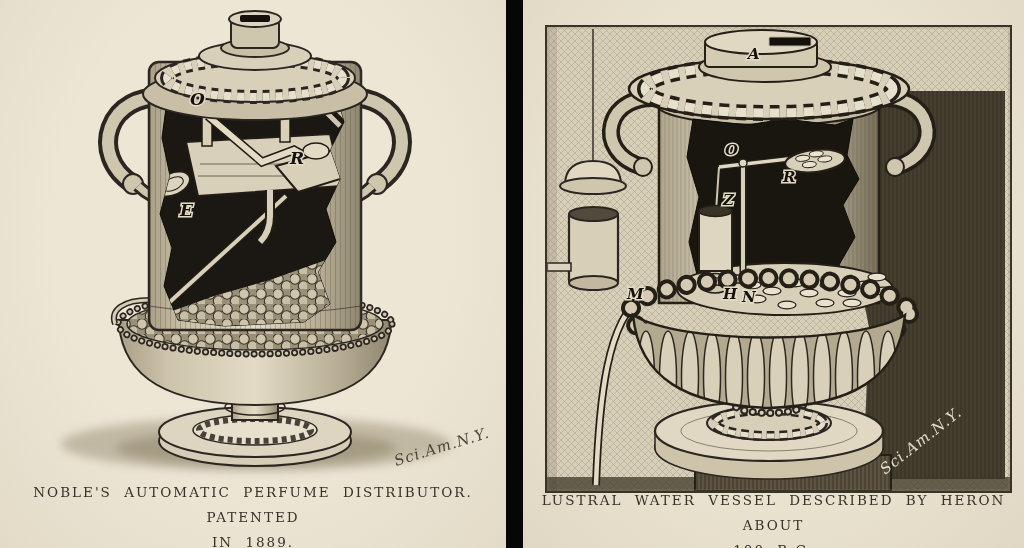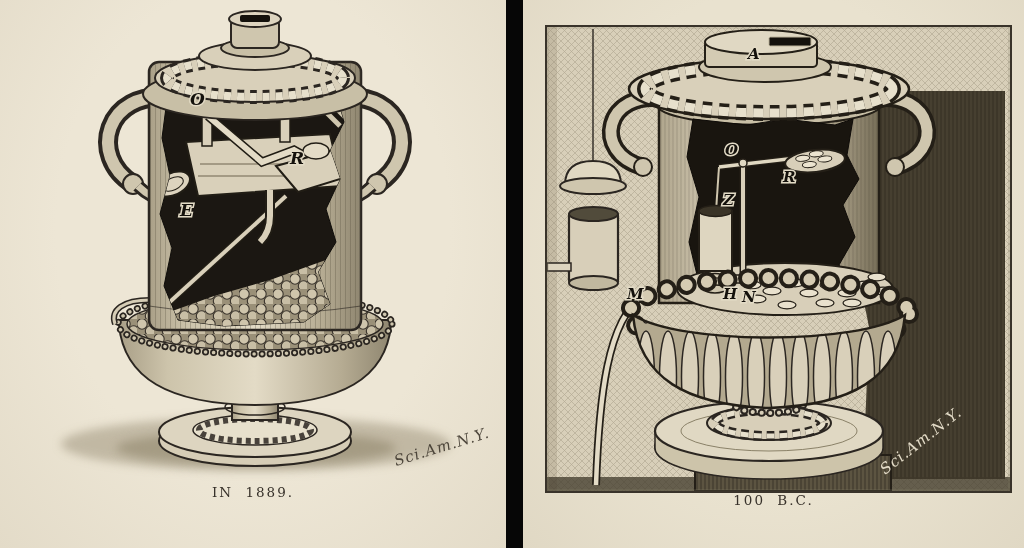--- a/index.html
+++ b/index.html
@@ -152,20 +152,21 @@
       </g>
 
       <text class="lbl" x="172" y="101">O</text>
       <text class="lbl" x="272" y="160">R</text>
       <text class="lbl" x="162" y="212">E</text>
 
       <text class="sig" x="378" y="462" transform="rotate(-17 378 462)" fill="#3f382e" opacity="0.9">Sci.Am.N.Y.</text>
     </svg>
 
     <div class="caption" id="left-caption">
+      <div>NOBLE'S AUTOMATIC PERFUME DISTRIBUTOR. PATENTED</div>
       <div>IN 1889.</div>
     </div>
   </section>
 
   <div id="divider"></div>
 
   <section class="panel" id="right-panel">
 
     <div id="right-frame">
       <svg class="figure-svg" width="463" height="464" viewBox="0 0 463 464" style="left:0;top:0">
@@ -323,16 +324,17 @@
         <text class="lbl lbl-sm" x="176" y="272">H</text>
         <text class="lbl lbl-sm" x="195" y="275">N</text>
 
         <text class="sig" x="338" y="448" transform="rotate(-38 338 448)" fill="#ece4d0" opacity="0.95">Sci.Am.N.Y.</text>
 
         <rect x="1" y="1" width="461" height="462" fill="none" stroke="#8a8168" stroke-width="1" opacity="0.4"></rect>
       </svg>
     </div>
 
     <div class="caption" id="right-caption">
+      <div>LUSTRAL WATER VESSEL DESCRIBED BY HERON ABOUT</div>
       <div>100 B.C.</div>
     </div>
   </section>
 </div>
 
 </body></html>

